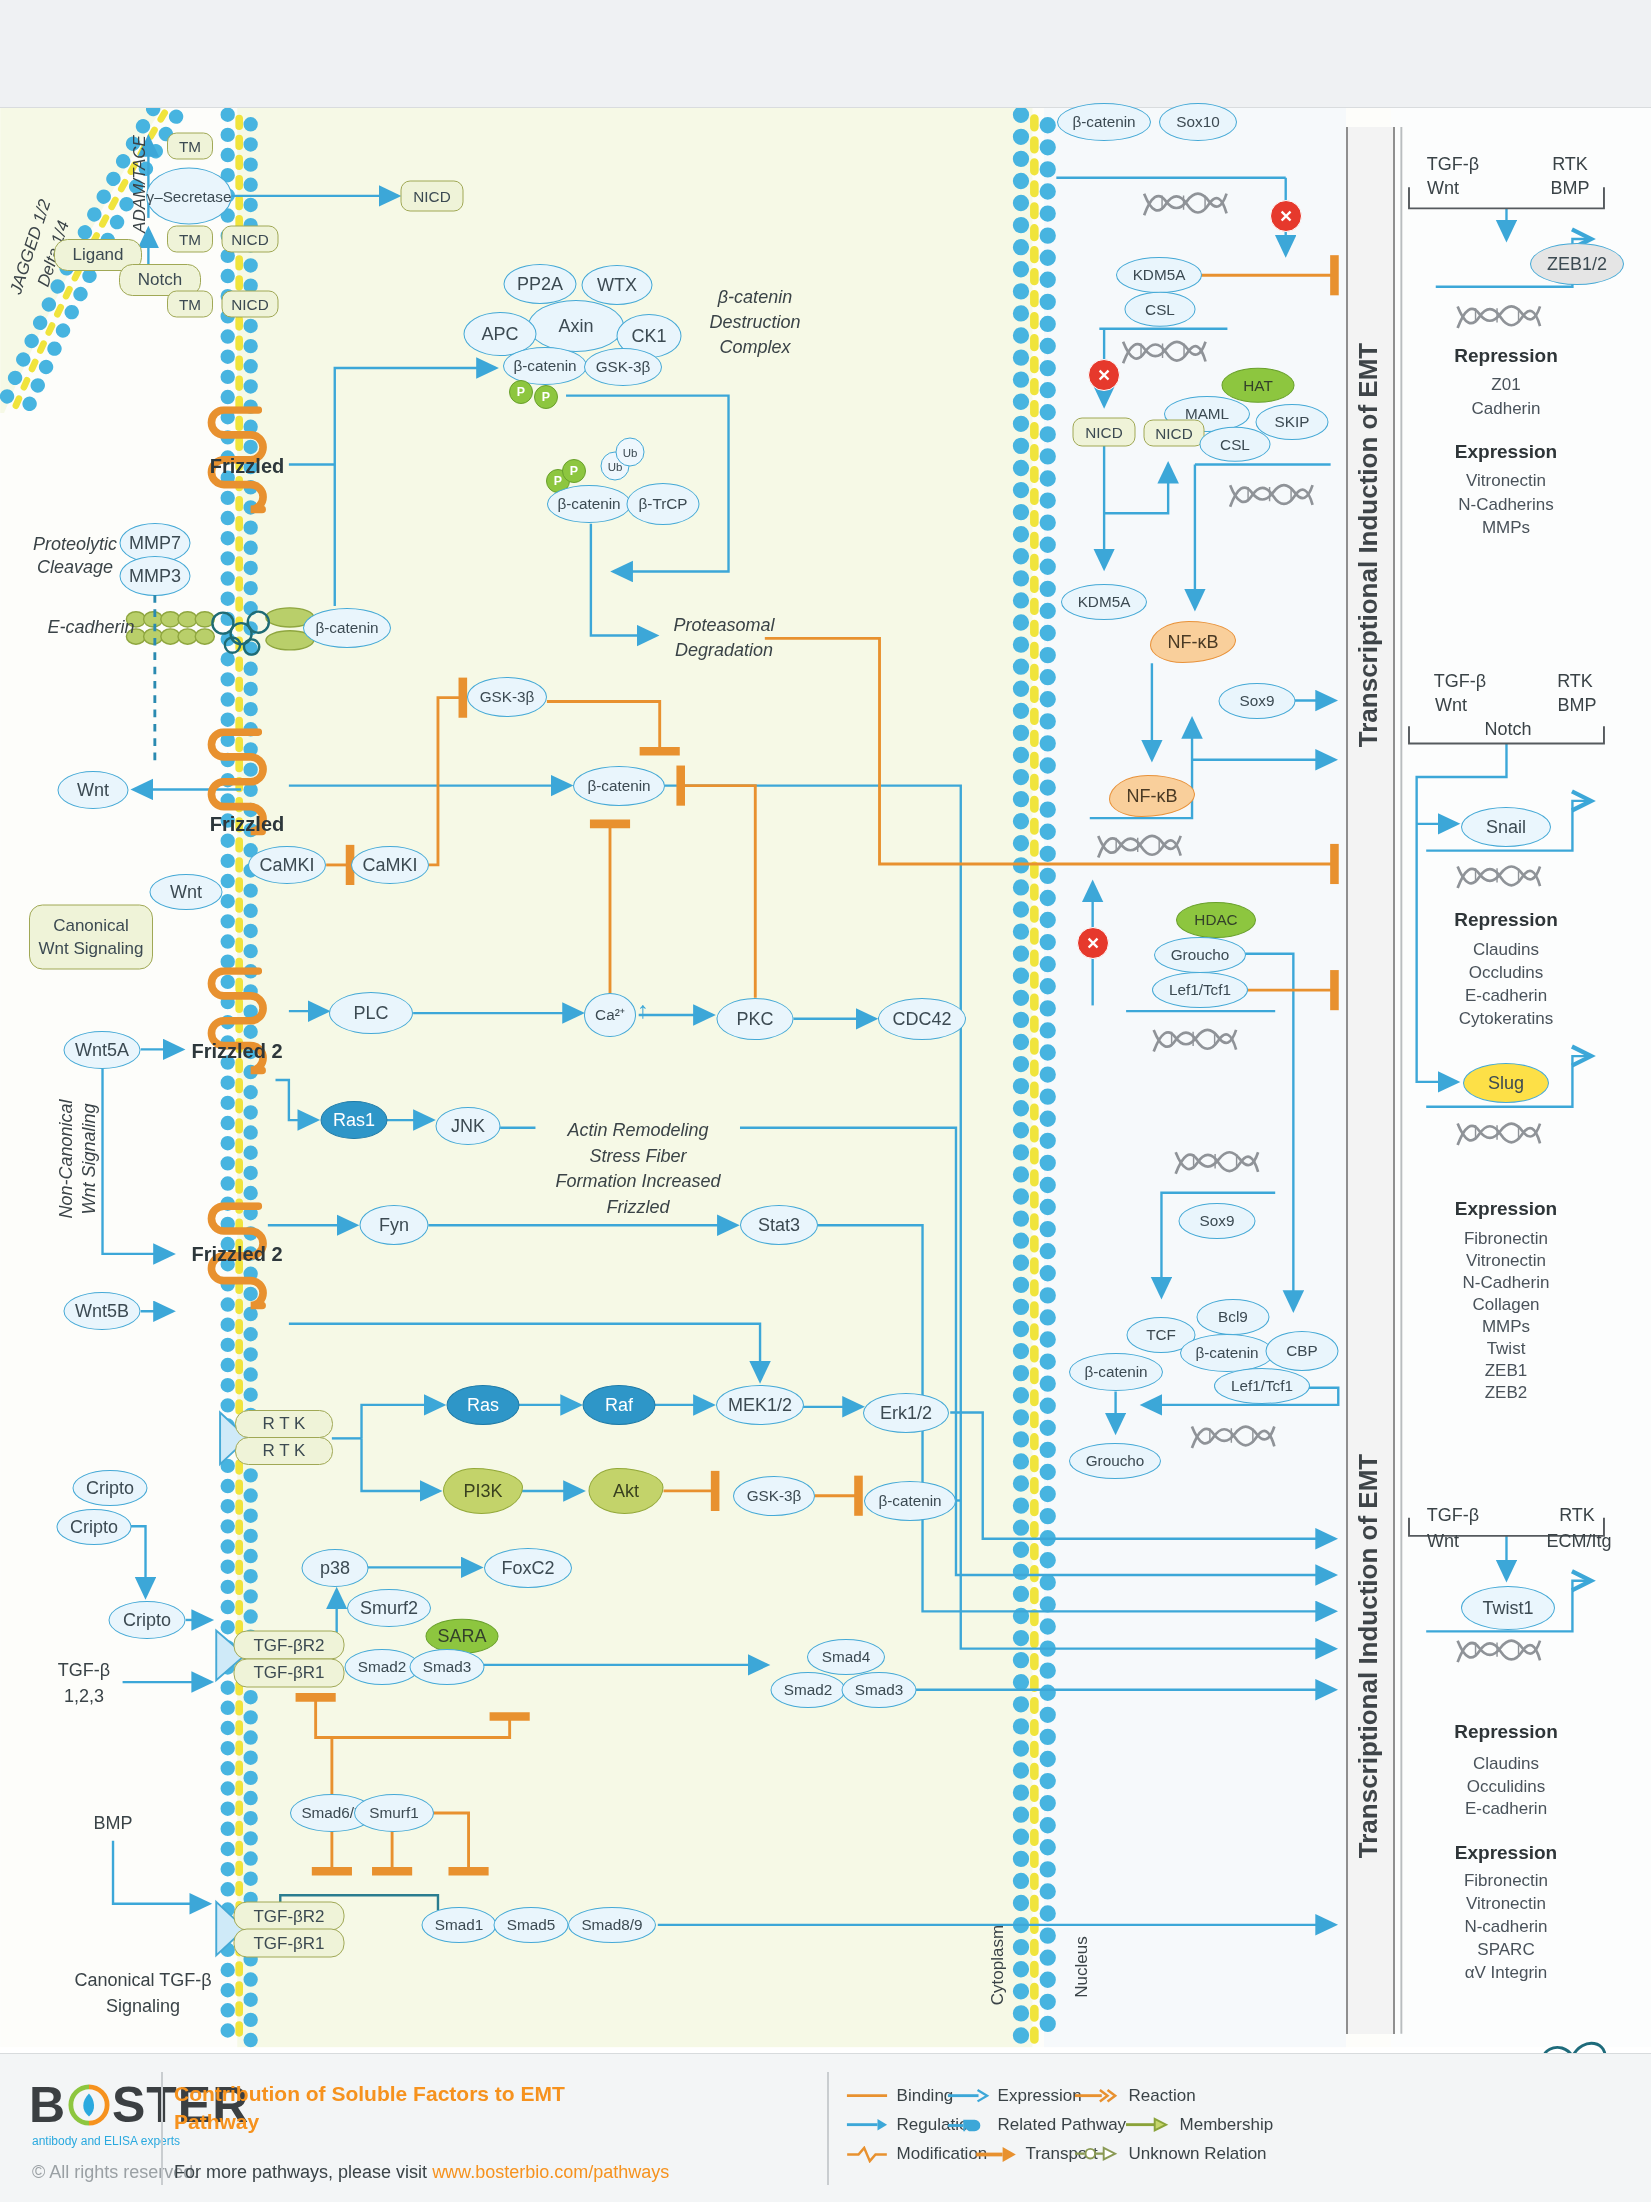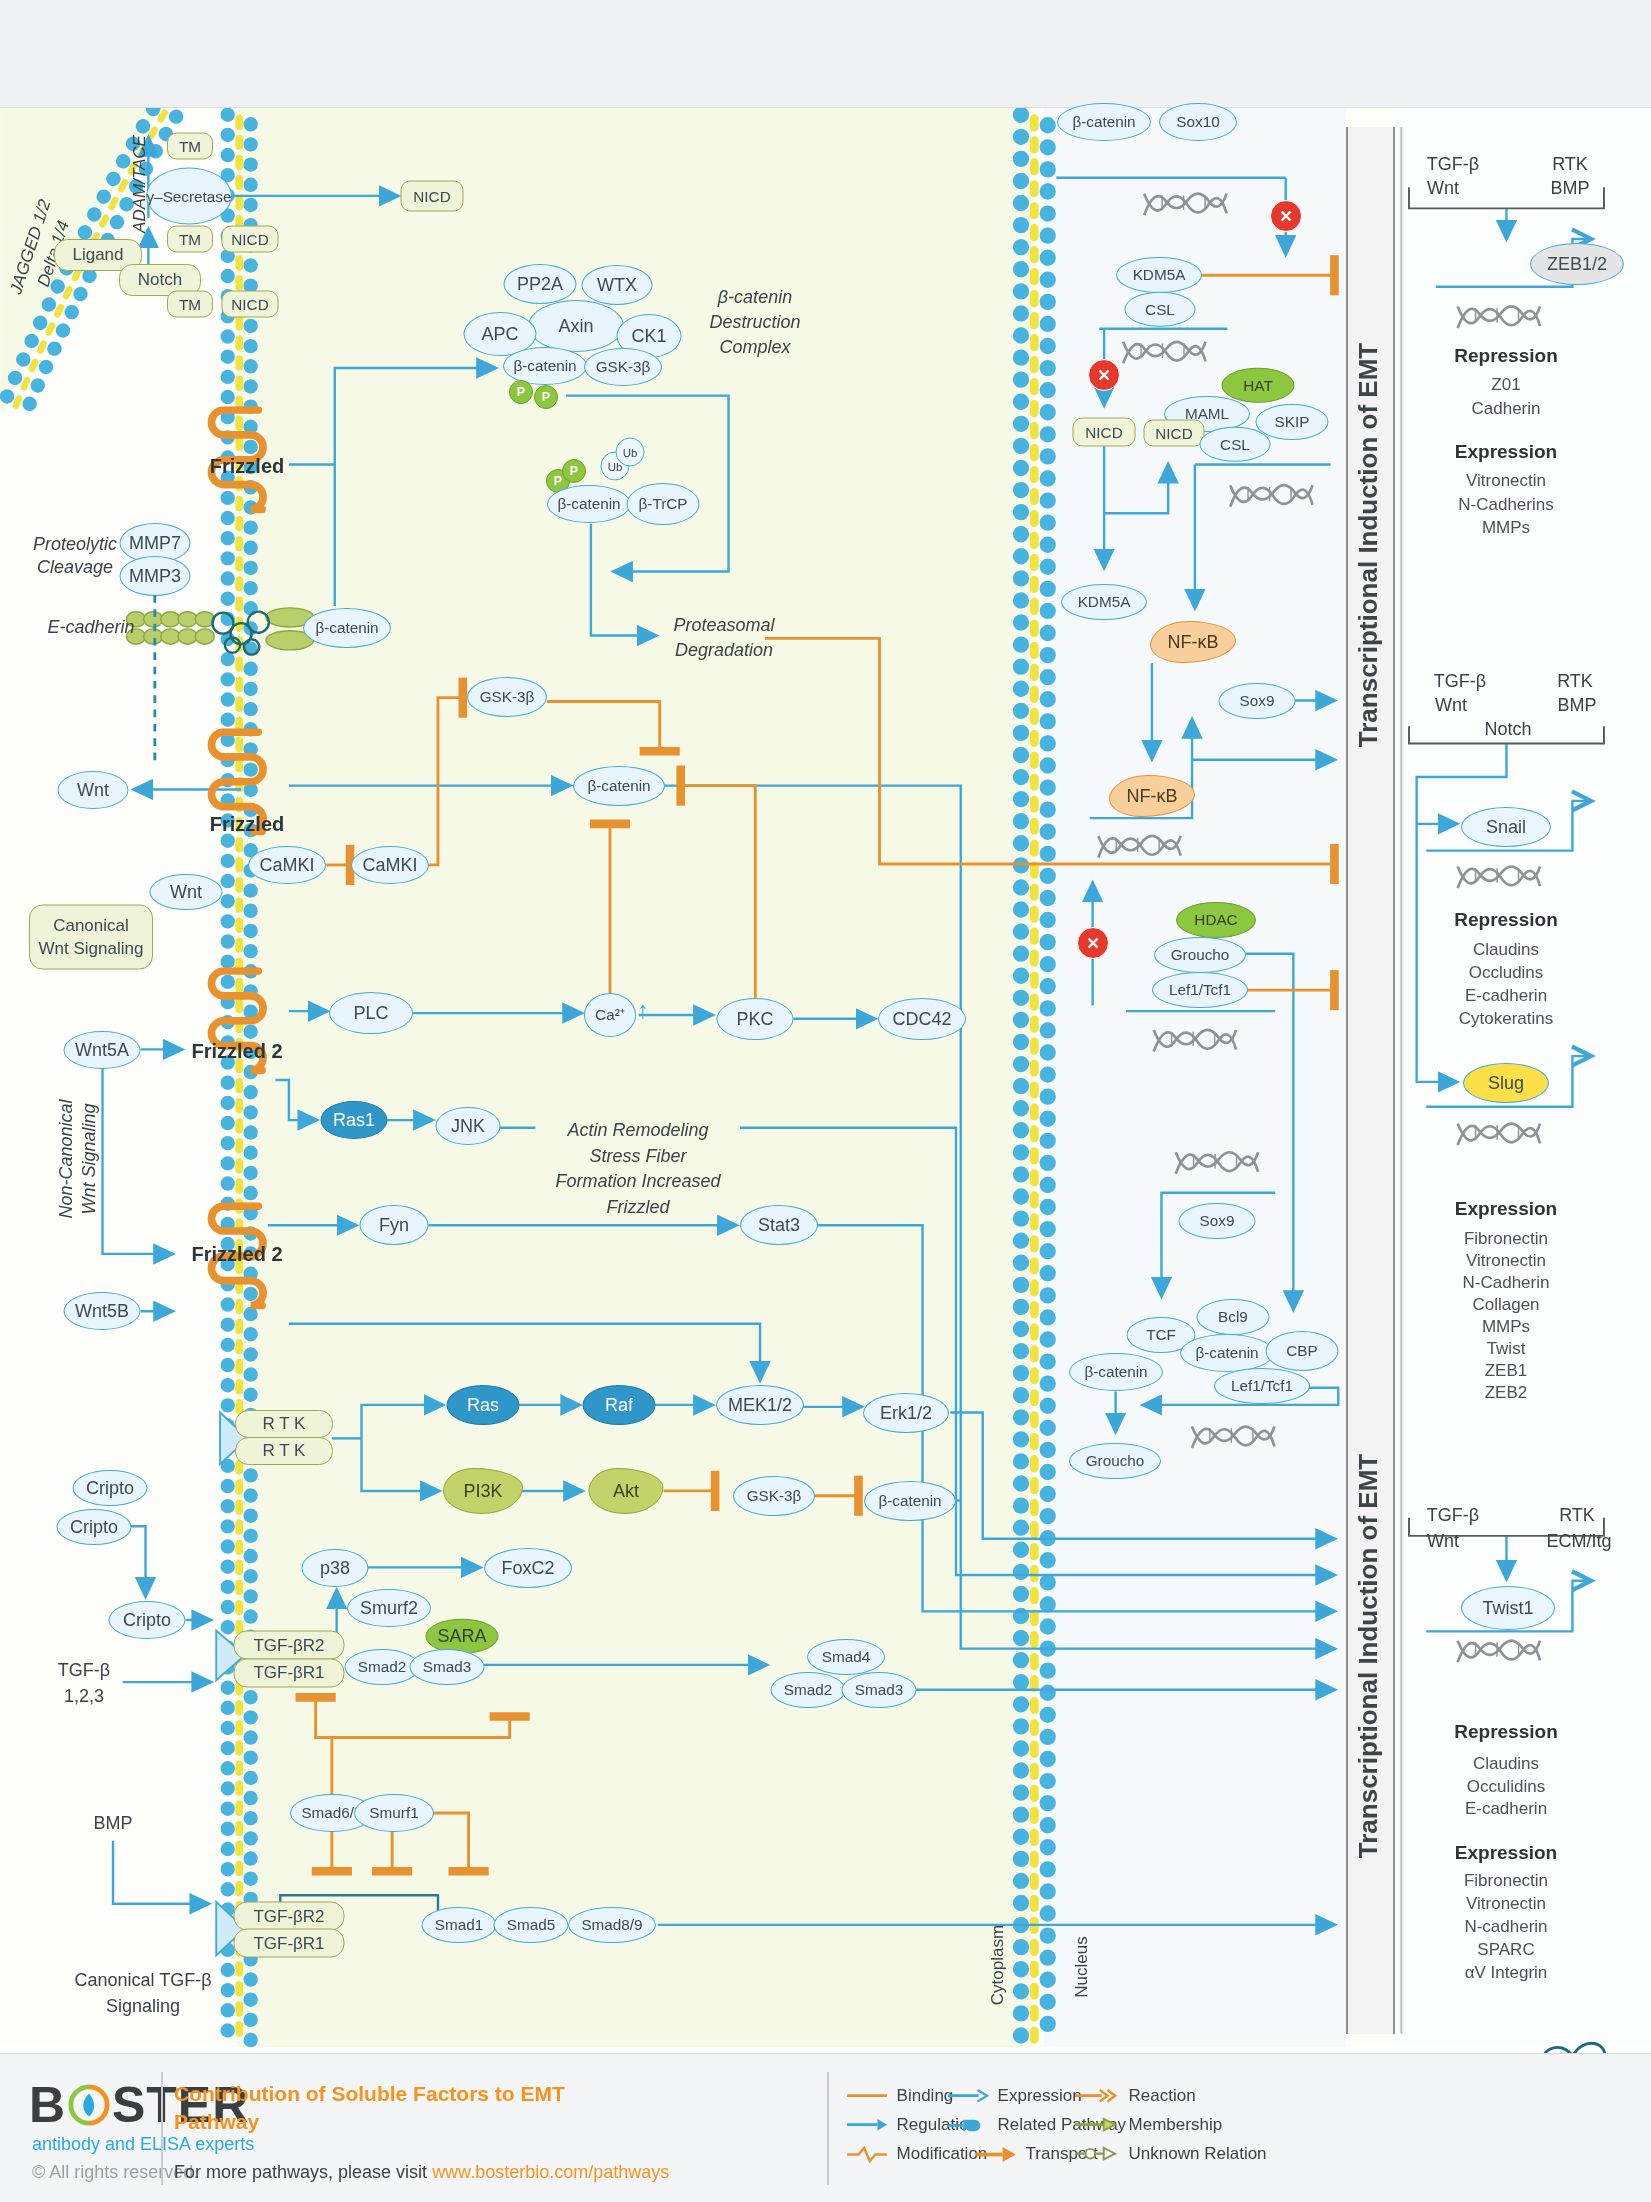--- a/index.html
+++ b/index.html
@@ -24,21 +24,21 @@
   .tx.rot72{transform:translate(-50%,-50%) rotate(-72deg);font-style:italic;font-size:17px;}
   .tx.blue{color:#3ca7d8;font-weight:700;font-size:23px;}
   .xm{position:absolute;transform:translate(-50%,-50%);width:30px;height:30px;border-radius:50%;background:#e6392c;color:#fff;font-weight:700;font-size:16.3px;display:flex;align-items:center;justify-content:center;border:1.9px solid #fff;z-index:5;}
   .emtbar{position:absolute;left:1346px;top:127px;width:45px;height:1907px;background:#f3f3f3;border-left:2.9px solid #8f8f8f;border-right:2.9px solid #8f8f8f;}
   .emttx{position:absolute;transform:translate(-50%,-50%) rotate(-90deg);font-size:26px;font-weight:700;color:#3e4448;white-space:nowrap;}
   .rch{position:absolute;transform:translate(-50%,-50%);font-weight:700;font-size:19px;color:#2e3538;white-space:nowrap;}
   .rci{position:absolute;transform:translate(-50%,-50%);font-size:17px;color:#49525a;white-space:nowrap;}
   .rcl{position:absolute;transform:translate(-50%,-50%);font-size:18px;color:#3a4347;white-space:nowrap;}
   .ftr{position:absolute;left:0;top:2053px;width:1652px;height:149px;background:#f3f5f6;border-top:1.9px solid #d8dbdd;}
   .logo{position:absolute;left:29px;top:2076px;font-size:50px;font-weight:700;color:#3b3f42;letter-spacing:1px;display:flex;align-items:center;}
-  .logo-tag{position:absolute;left:32px;top:2134px;font-size:18px;color:#2aa9df;}
+  .logo-tag{position:absolute;left:32px;top:2134px;font-size:12px;color:#2aa9df;}
   .copyr{position:absolute;left:32px;top:2162px;font-size:18px;color:#9aa0a4;}
   .fdiv{position:absolute;width:1.9px;background:#c9cdd0;}
   .ftitle{position:absolute;left:174px;top:2080px;font-size:21px;font-weight:700;color:#f6921e;line-height:1.35;}
   .fvisit{position:absolute;left:174px;top:2162px;font-size:18px;color:#3a4347;}
   .fvisit a{color:#f6921e;text-decoration:none;}
   .leg{position:absolute;display:flex;align-items:center;gap:7.6px;}
   .leg .lab{font-size:17px;color:#3a4347;white-space:nowrap;}
 </style>
 </head>
 <body>
@@ -515,21 +515,21 @@
   <span class="lab">Transport</span>
 </div>
 <div class="leg" style="left:1073px;top:2086px;">
   <svg width="48" height="15.3" viewBox="0 0 50 16">
         <line x1="2" y1="8" x2="30" y2="8" stroke="#e8912f" stroke-width="3"></line>
         <polyline points="28,2 36,8 28,14" fill="none" stroke="#e8912f" stroke-width="2.6"></polyline>
         <polyline points="36,2 44,8 36,14" fill="none" stroke="#e8912f" stroke-width="2.6"></polyline>
       </svg>
   <span class="lab">Reaction</span>
 </div>
-<div class="leg" style="left:1073px;top:2115px;">
+<div class="leg" style="left:1124px;top:2115px;">
   <svg width="48" height="15.3" viewBox="0 0 50 16">
         <line x1="2" y1="8" x2="32" y2="8" stroke="#8aa33a" stroke-width="3"></line>
         <polygon points="32,2 44,8 32,14" fill="#c6d66b" stroke="#8aa33a" stroke-width="2"></polygon>
       </svg>
   <span class="lab">Membership</span>
 </div>
 <div class="leg" style="left:1073px;top:2144px;">
   <svg width="48" height="15.3" viewBox="0 0 50 16">
         <line x1="2" y1="8" x2="12" y2="8" stroke="#8a9a55" stroke-width="2.4"></line>
         <circle cx="18" cy="8" r="5" fill="#fff" stroke="#8a9a55" stroke-width="2"></circle>

